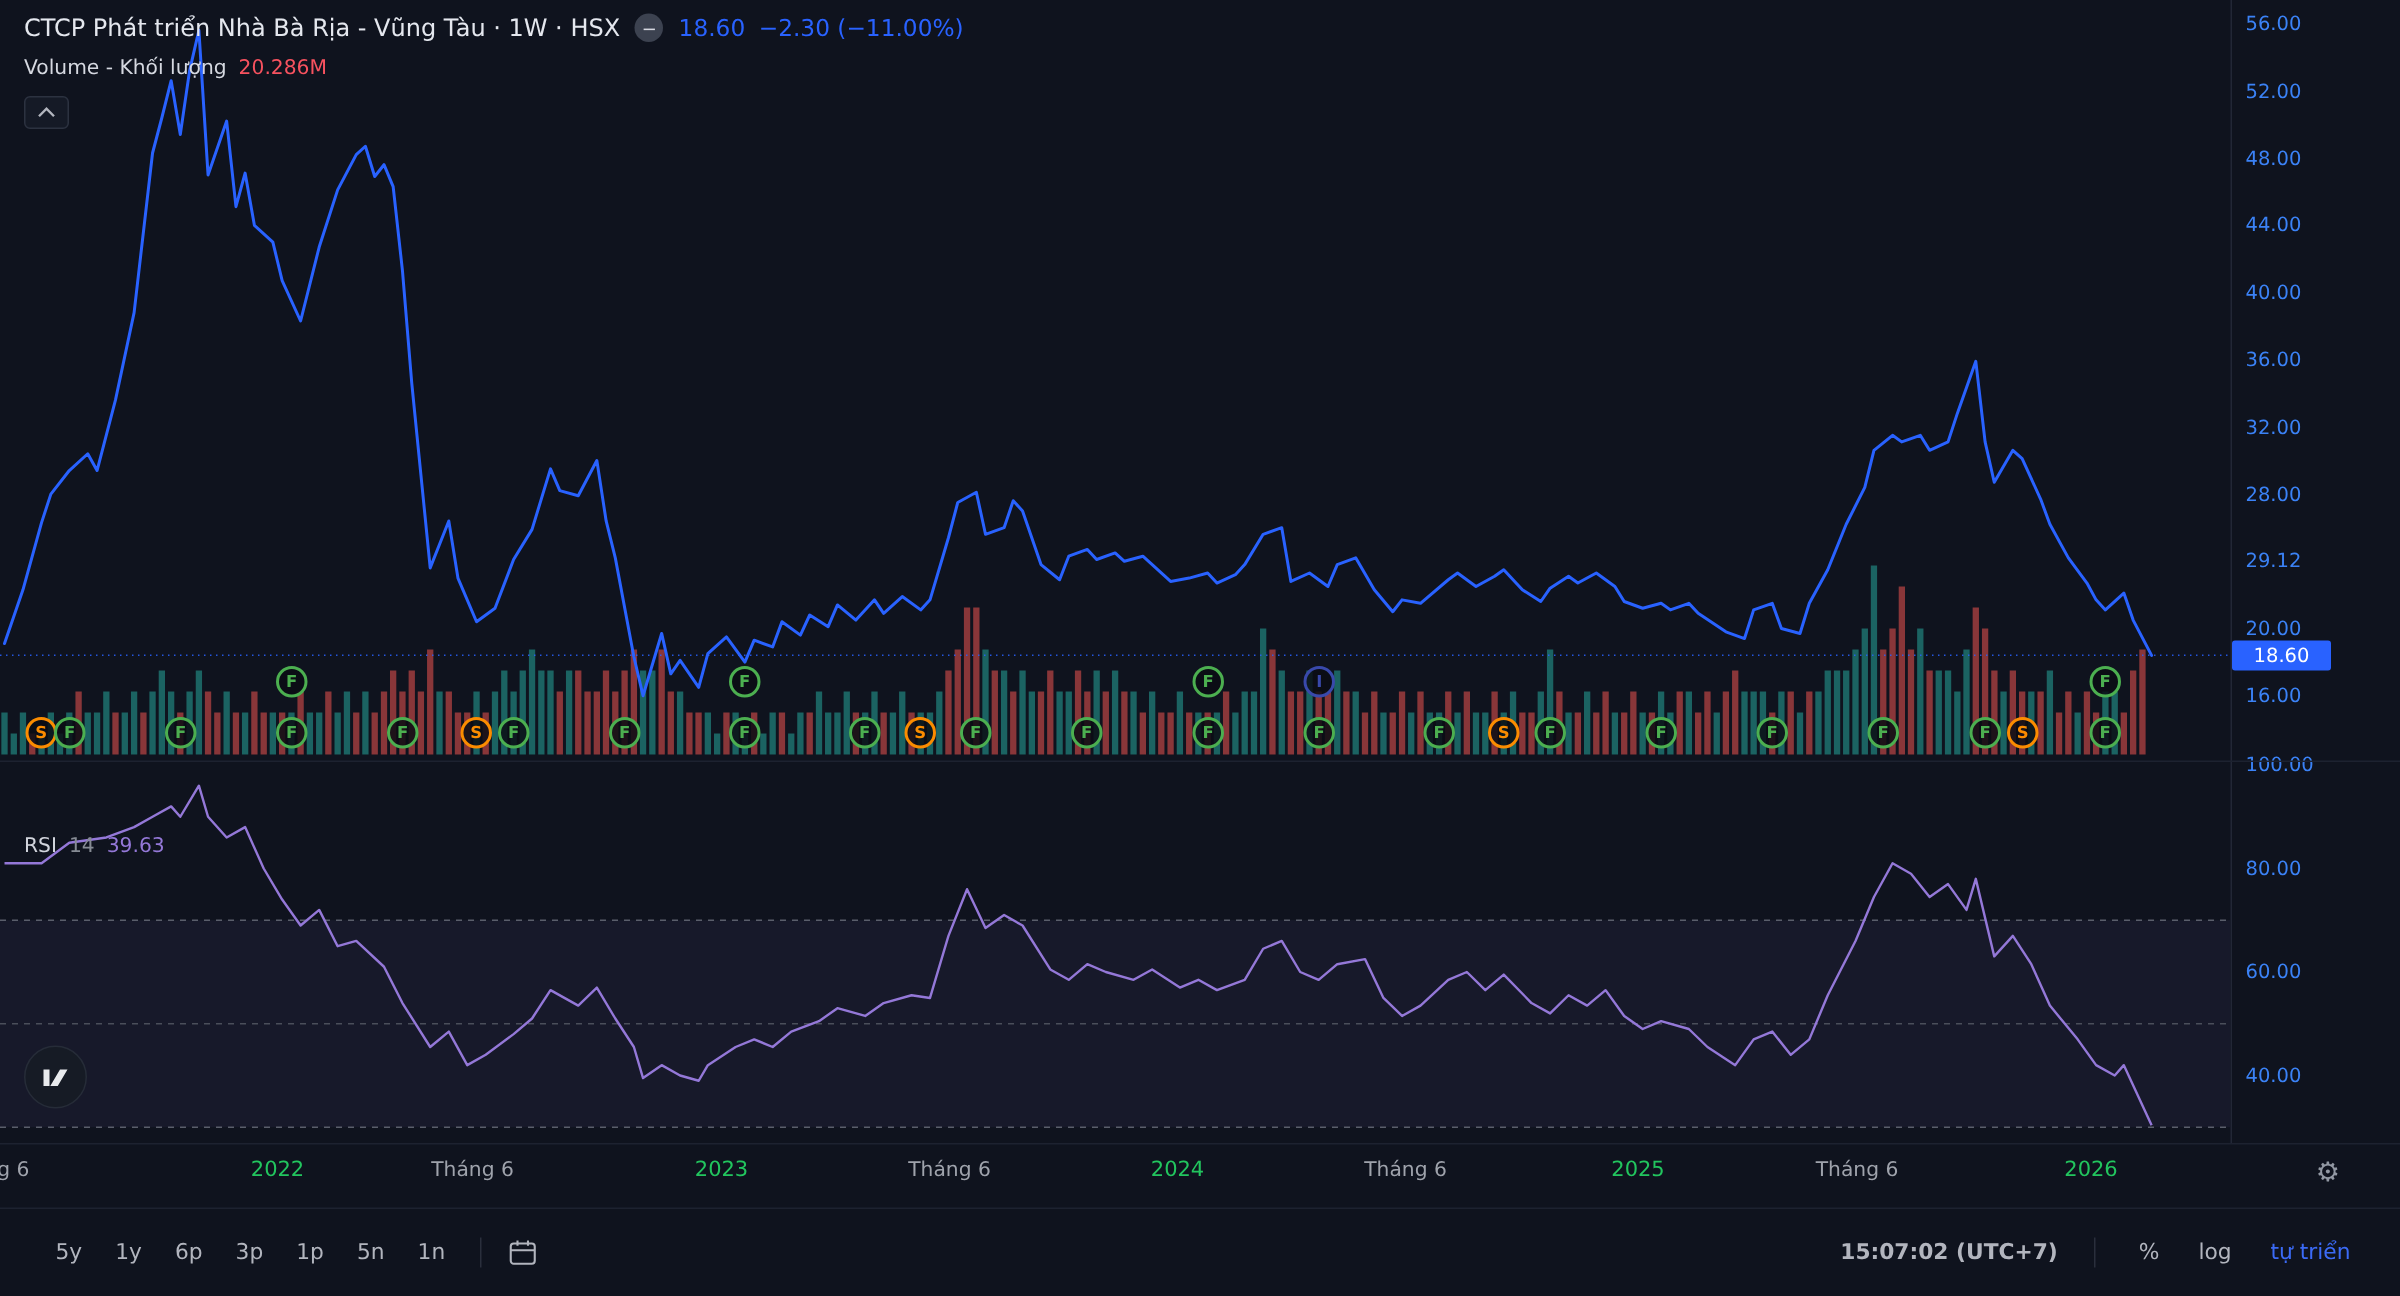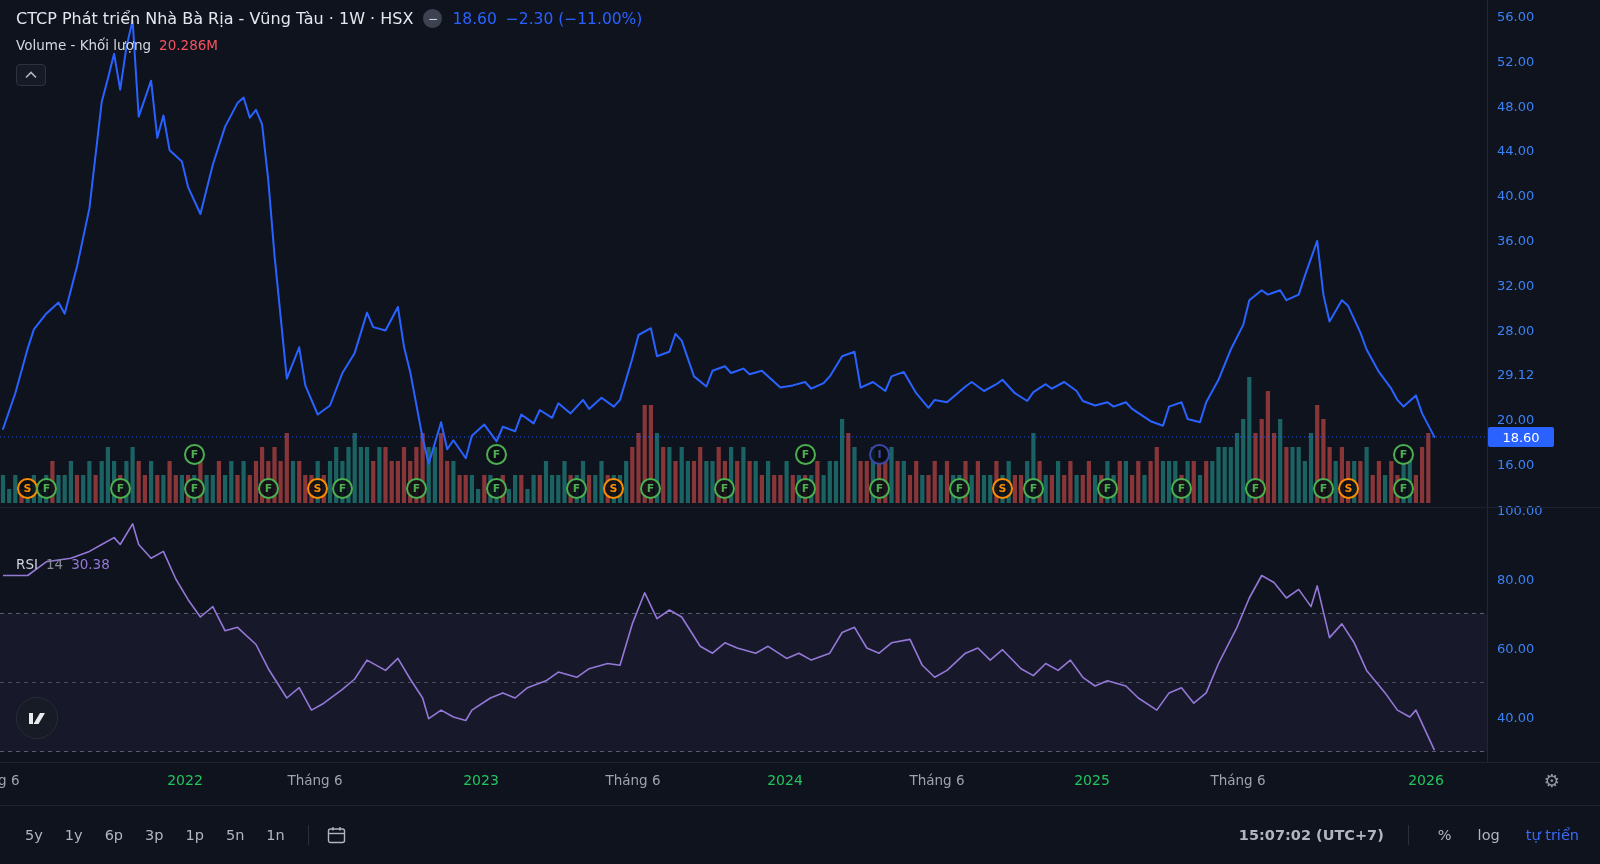--- a/index.html
+++ b/index.html
@@ -45,21 +45,21 @@
            border:1px solid #262c38;display:flex;align-items:center;justify-content:center;z-index:6;cursor:pointer;}
 
   
   .time-axis{position:absolute;top:763px;left:0;width:1600px;height:42px;z-index:3;}
   .time-label{position:absolute;top:9px;transform:translateX(-50%);font-size:13.5px;color:#9fa3ac;white-space:nowrap;}
   .time-label.major{color:#22c55e;font-weight:500;font-size:14px;}
   .gear-btn{position:absolute;right:40px;top:7px;font-size:18px;color:#9298a3;cursor:pointer;background:none;border:none;padding:0;}
 
   
   .toolbar{position:absolute;top:806px;left:0;width:1600px;height:58px;display:flex;align-items:center;
-           padding:0 16px;box-sizing:border-box;gap:6px;font-size:14px;color:#b2b5be;z-index:3;}
+           padding:0 28px;box-sizing:border-box;gap:6px;font-size:14px;color:#b2b5be;z-index:3;}
   .range-btn{background:none;border:none;color:#b2b5be;font-size:14.5px;padding:5px 9px;border-radius:4px;
              cursor:pointer;font-family:inherit;}
   .vdiv{width:1px;height:20px;background:#2a2f3c;margin:0 8px;}
   .icon-btn{background:none;border:none;padding:4px;cursor:pointer;display:flex;align-items:center;}
   .tb-right{margin-left:auto;display:flex;align-items:center;gap:16px;}
   .tb-text-btn{background:none;border:none;color:#b2b5be;font-size:14.5px;cursor:pointer;font-family:inherit;padding:3px 5px;}
   .auto-btn{color:#3b6af5;}
   .clock{color:#b2b5be;font-size:14.5px;font-weight:bold;}
 </style>
 </head>
@@ -359,21 +359,21 @@
     <button class="collapse-btn">
       <svg width="12" height="8">
         <polyline points="1,6.5 6,1.5 11,6.5" fill="none" stroke="#b2b5be" stroke-width="1.6"></polyline>
       </svg>
     </button>
   </div>
 
   <div class="rsi-legend">
     <span>RSI</span>
     <span class="rsi-dim">14</span>
-    <span class="rsi-val">30.38</span>
+    <span class="rsi-val">39.63</span>
   </div>
 
   <div class="tv-logo">
     <svg width="22" height="22">
       <rect x="3" y="6" width="4" height="11" fill="#e8eaed"></rect>
       <path d="M9 6 h10 l-6.5 11 h-5 l6.5-11 z" fill="#e8eaed"></path>
     </svg>
   </div>
 
   <div class="right-scale" id="right-scale">
@@ -402,21 +402,21 @@
     <button class="gear-btn">⚙</button>
   <span class="time-label" style="left: -8px;">Tháng 6</span>
       <span class="time-label major" style="left: 185px;">2022</span>
       <span class="time-label" style="left: 315px;">Tháng 6</span>
       <span class="time-label major" style="left: 481px;">2023</span>
       <span class="time-label" style="left: 633px;">Tháng 6</span>
       <span class="time-label major" style="left: 785px;">2024</span>
       <span class="time-label" style="left: 937px;">Tháng 6</span>
       <span class="time-label major" style="left: 1092px;">2025</span>
       <span class="time-label" style="left: 1238px;">Tháng 6</span>
-      <span class="time-label major" style="left: 1394px; margin-left: 32px;">2026</span>
+      <span class="time-label major" style="left: 1394px;">2026</span>
     </div>
 
   <div class="hsep" id="toolbar-sep"></div>
 
   <div class="toolbar">
     <span id="range-group" style="display:flex;gap:4px;">
         <button class="range-btn">5y</button>
         <button class="range-btn">1y</button>
         <button class="range-btn">6p</button>
         <button class="range-btn">3p</button>

